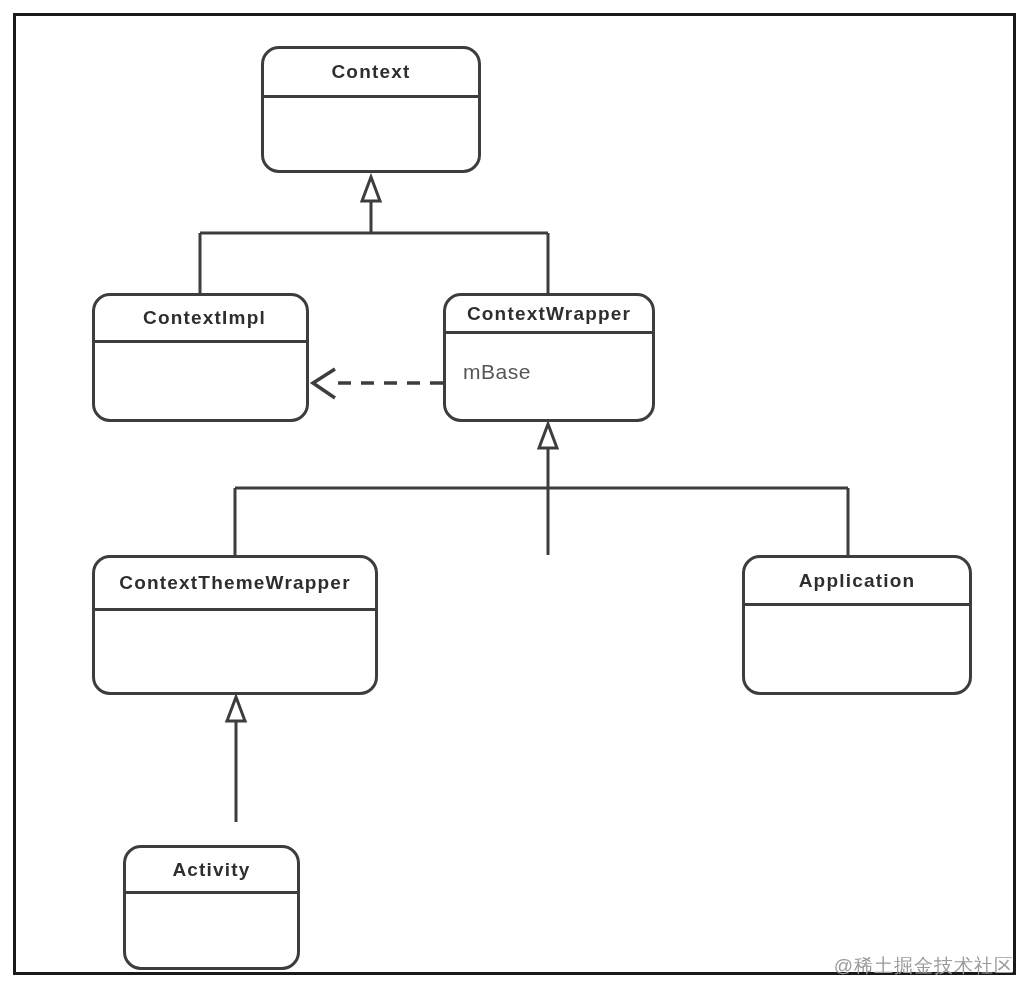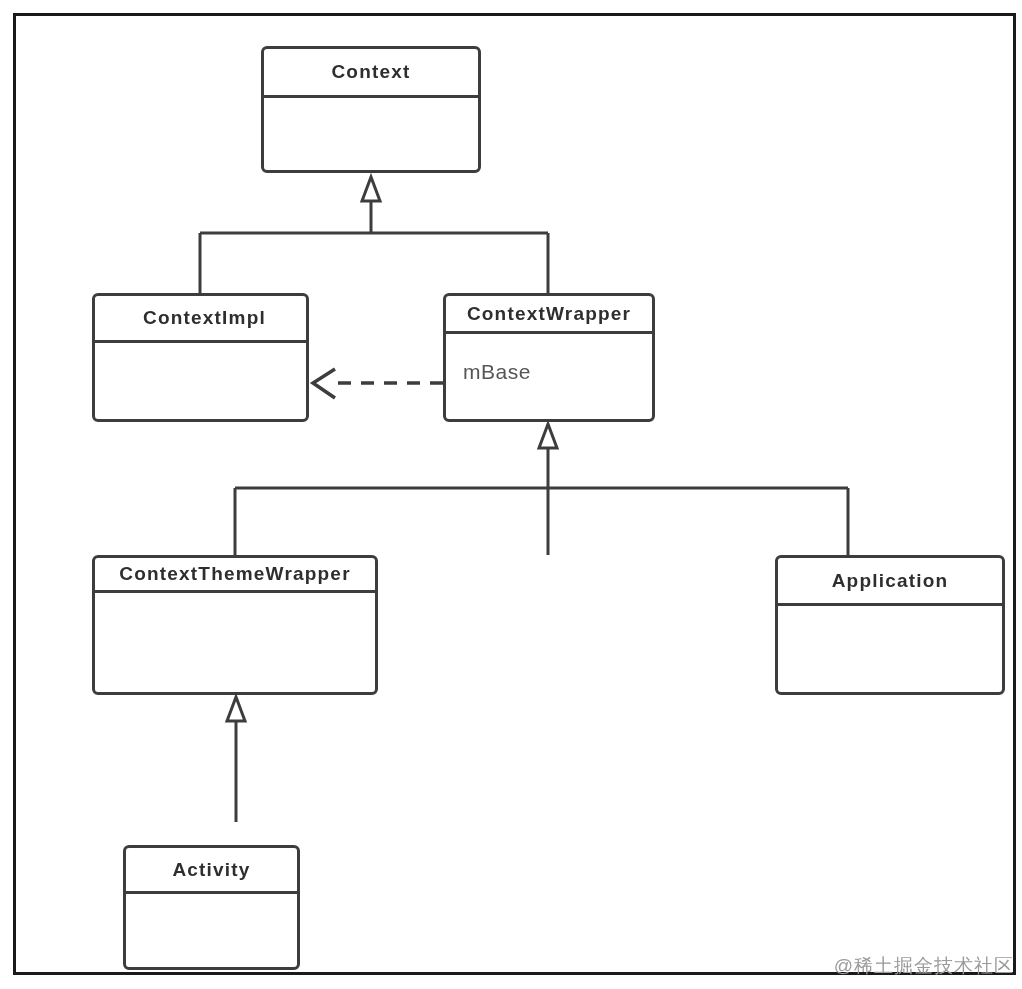--- a/index.html
+++ b/index.html
@@ -22,21 +22,21 @@
   #connector-layer {
     position: absolute;
     left: 0; top: 0;
     width: 1022px; height: 989px;
     pointer-events: none;
   }
   .uml-box {
     position: absolute;
     box-sizing: border-box;
     border: 3px solid #3d3d3d;
-    border-radius: 6px;
+    border-radius: 18px;
     background: #ffffff;
     display: flex;
     flex-direction: column;
   }
   .uml-title {
     box-sizing: border-box;
     border-bottom: 3px solid #3d3d3d;
     display: flex;
     align-items: center;
     justify-content: center;
@@ -54,24 +54,24 @@
     letter-spacing: 0.5px;
   }
   
   #box-context             { left: 261px; top: 46px;  width: 220px; height: 127px; }
   #box-context .uml-title  { height: 49px; }
   #box-contextimpl            { left: 92px;  top: 293px; width: 217px; height: 129px; }
   #box-contextimpl .uml-title { height: 47px; padding-left: 8px; }
   #box-contextwrapper            { left: 443px; top: 293px; width: 212px; height: 129px; }
   #box-contextwrapper .uml-title { height: 38px; }
   #box-contextthemewrapper            { left: 92px;  top: 555px; width: 286px; height: 140px; }
-  #box-contextthemewrapper .uml-title { height: 35px; }
+  #box-contextthemewrapper .uml-title { height: 53px; }
   #box-service            { left: 438px; top: 555px; width: 222px; height: 140px; }
   #box-service .uml-title { height: 48px; }
-  #box-application            { left: 775px; top: 555px; width: 230px; height: 140px; }
+  #box-application            { left: 742px; top: 555px; width: 230px; height: 140px; }
   #box-application .uml-title { height: 48px; }
   #box-activity            { left: 123px; top: 826px; width: 177px; height: 125px; margin-top: 19px; }
   #box-activity .uml-title { height: 46px; }
   #watermark {
     position: absolute;
     right: 8px;
     top: 953px;
     font-size: 19px;
     color: #9b9b9b;
     letter-spacing: 1px;

